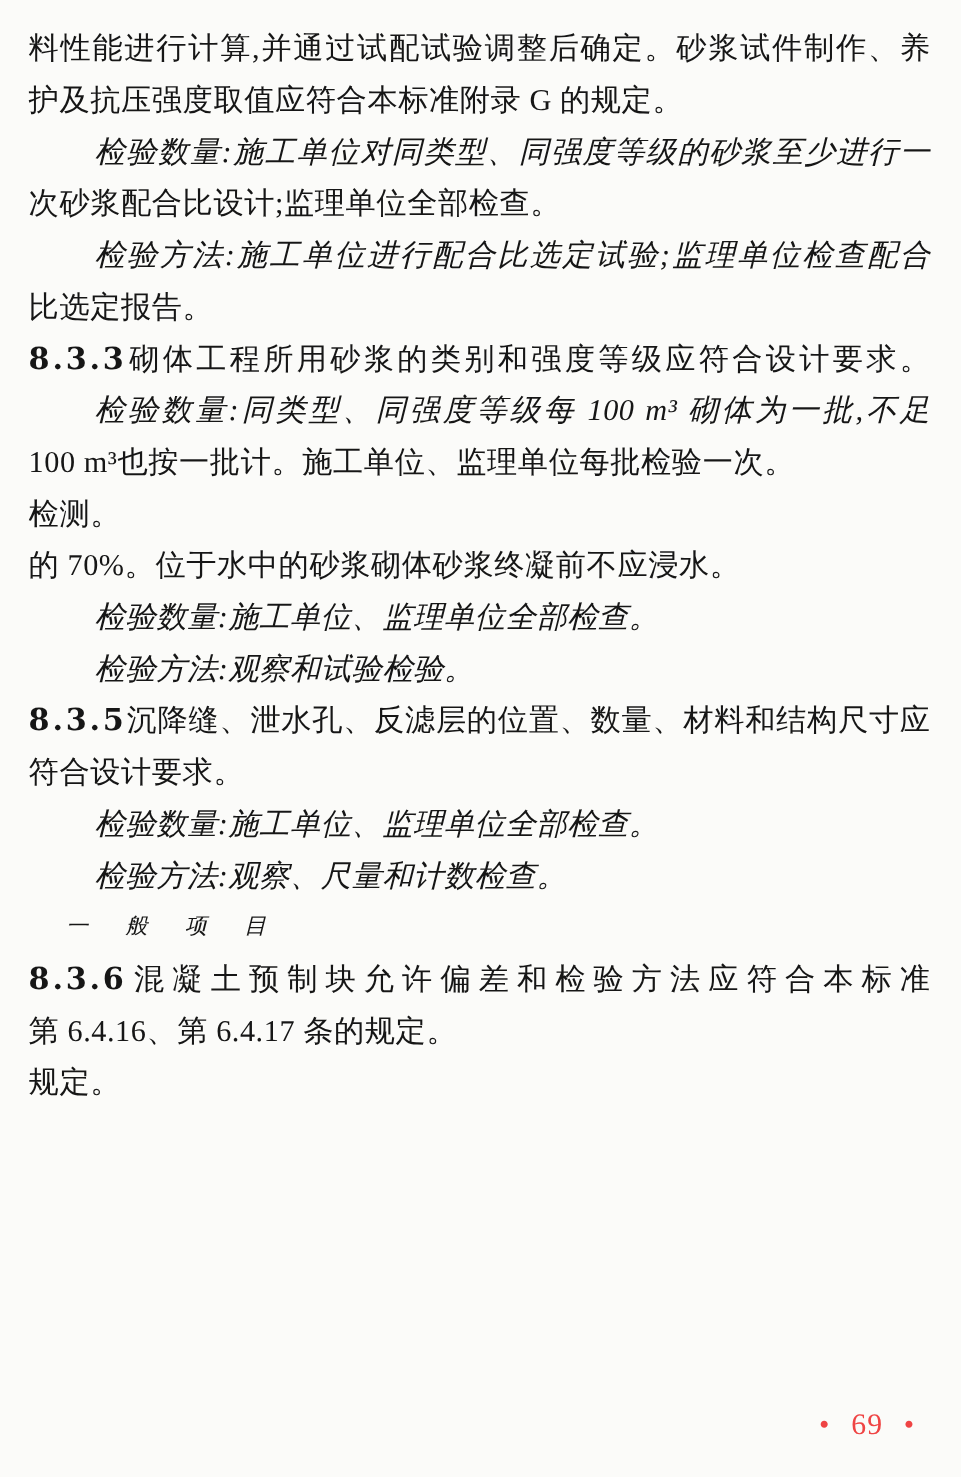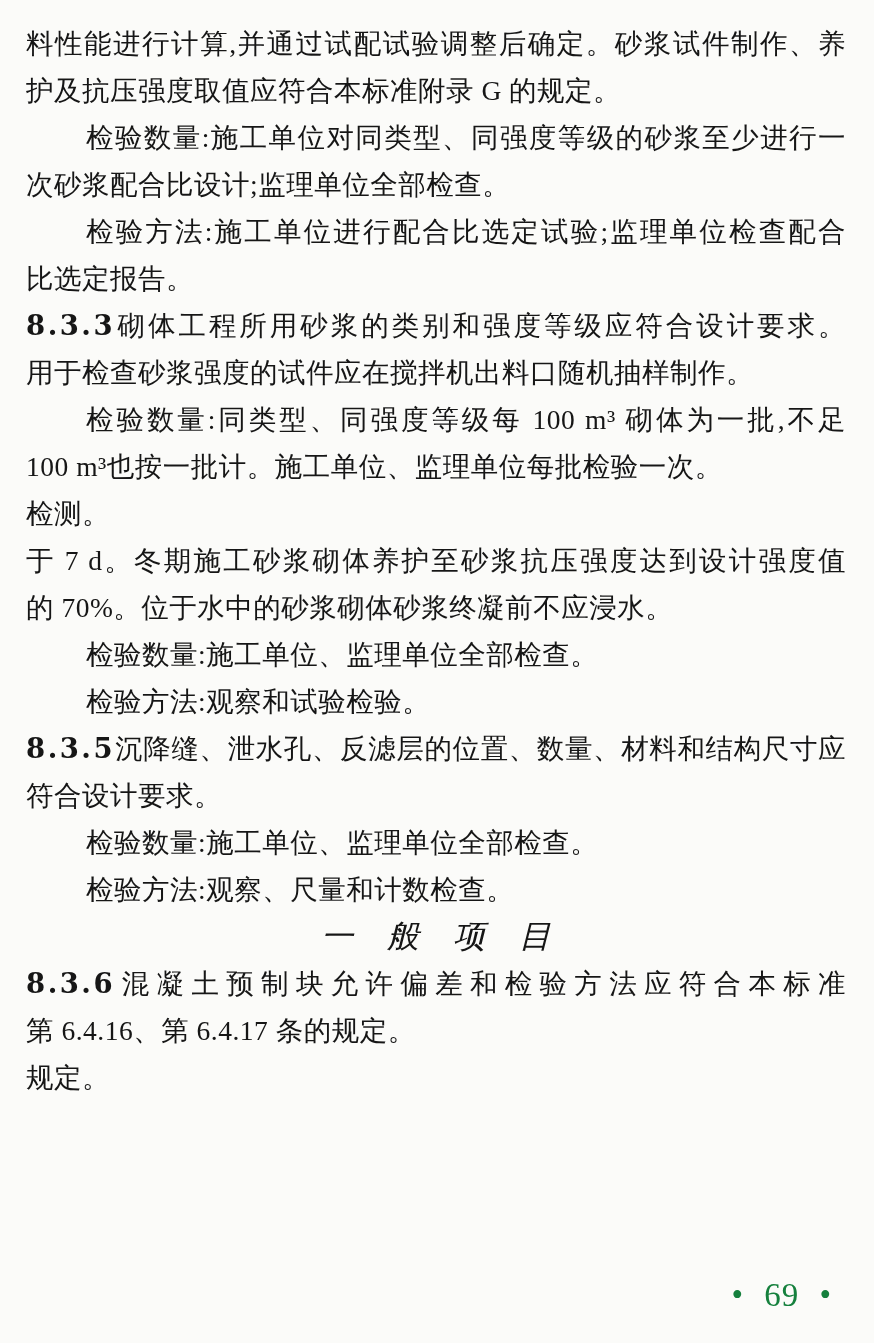--- a/index.html
+++ b/index.html
@@ -35,61 +35,59 @@
     letter-spacing: 0.5px;
   }
   .line.fill {
     white-space: normal;
     text-align: justify;
     text-align-last: justify;
     -moz-text-align-last: justify;
   }
   .line.indent {
     text-indent: 60px;
+    font-style: italic;
   }
   .num {
     font-weight: bold;
     font-family: "DejaVu Serif", "Liberation Serif", serif;
     letter-spacing: 2.5px;
   }
   .line.heading {
-    text-align: center;
     font-style: italic;
     letter-spacing: 34px;
     text-indent: 34px;
-    font-size: 32px;
+    font-size: 20px;
   }
   .footer {
     position: absolute;
     top: 1278px;
     right: 42px;
-    font-size: 33px;
+    font-size: 27px;
     line-height: 34px;
     word-spacing: 11px;
-    color: #15803d;
+    color: #ef4444;
     letter-spacing: 1px;
   }
 </style>
 </head>
 <body>
 
 <div class="page">
   <div class="content">
       <div class="line  fill">料性能进行计算,并通过试配试验调整后确定。砂浆试件制作、养</div>
       <div class="line ">护及抗压强度取值应符合本标准附录 G 的规定。</div>
       <div class="line indent fill">检验数量:施工单位对同类型、同强度等级的砂浆至少进行一</div>
       <div class="line ">次砂浆配合比设计;监理单位全部检查。</div>
       <div class="line indent fill">检验方法:施工单位进行配合比选定试验;监理单位检查配合</div>
       <div class="line ">比选定报告。</div>
       <div class="line  fill"><b class="num">8.3.3</b><span>砌体工程所用砂浆的类别和强度等级应符合设计要求。</span></div>
-      <div class="line ">用于检查砂浆强度的试件应在搅拌机出料口随机抽样制作。</div>
       <div class="line indent fill">检验数量:同类型、同强度等级每 100 m³ 砌体为一批,不足</div>
       <div class="line ">100 m³也按一批计。施工单位、监理单位每批检验一次。</div>
       <div class="line ">检测。</div>
-      <div class="line  fill">于 7 d。冬期施工砂浆砌体养护至砂浆抗压强度达到设计强度值</div>
       <div class="line ">的 70%。位于水中的砂浆砌体砂浆终凝前不应浸水。</div>
       <div class="line indent">检验数量:施工单位、监理单位全部检查。</div>
       <div class="line indent">检验方法:观察和试验检验。</div>
       <div class="line  fill"><b class="num">8.3.5</b><span>沉降缝、泄水孔、反滤层的位置、数量、材料和结构尺寸应</span></div>
       <div class="line ">符合设计要求。</div>
       <div class="line indent">检验数量:施工单位、监理单位全部检查。</div>
       <div class="line indent">检验方法:观察、尺量和计数检查。</div>
       <div class="line heading">一般项目</div>
       <div class="line  fill"><b class="num">8.3.6</b><span>混凝土预制块允许偏差和检验方法应符合本标准</span></div>
       <div class="line ">第 6.4.16、第 6.4.17 条的规定。</div>

